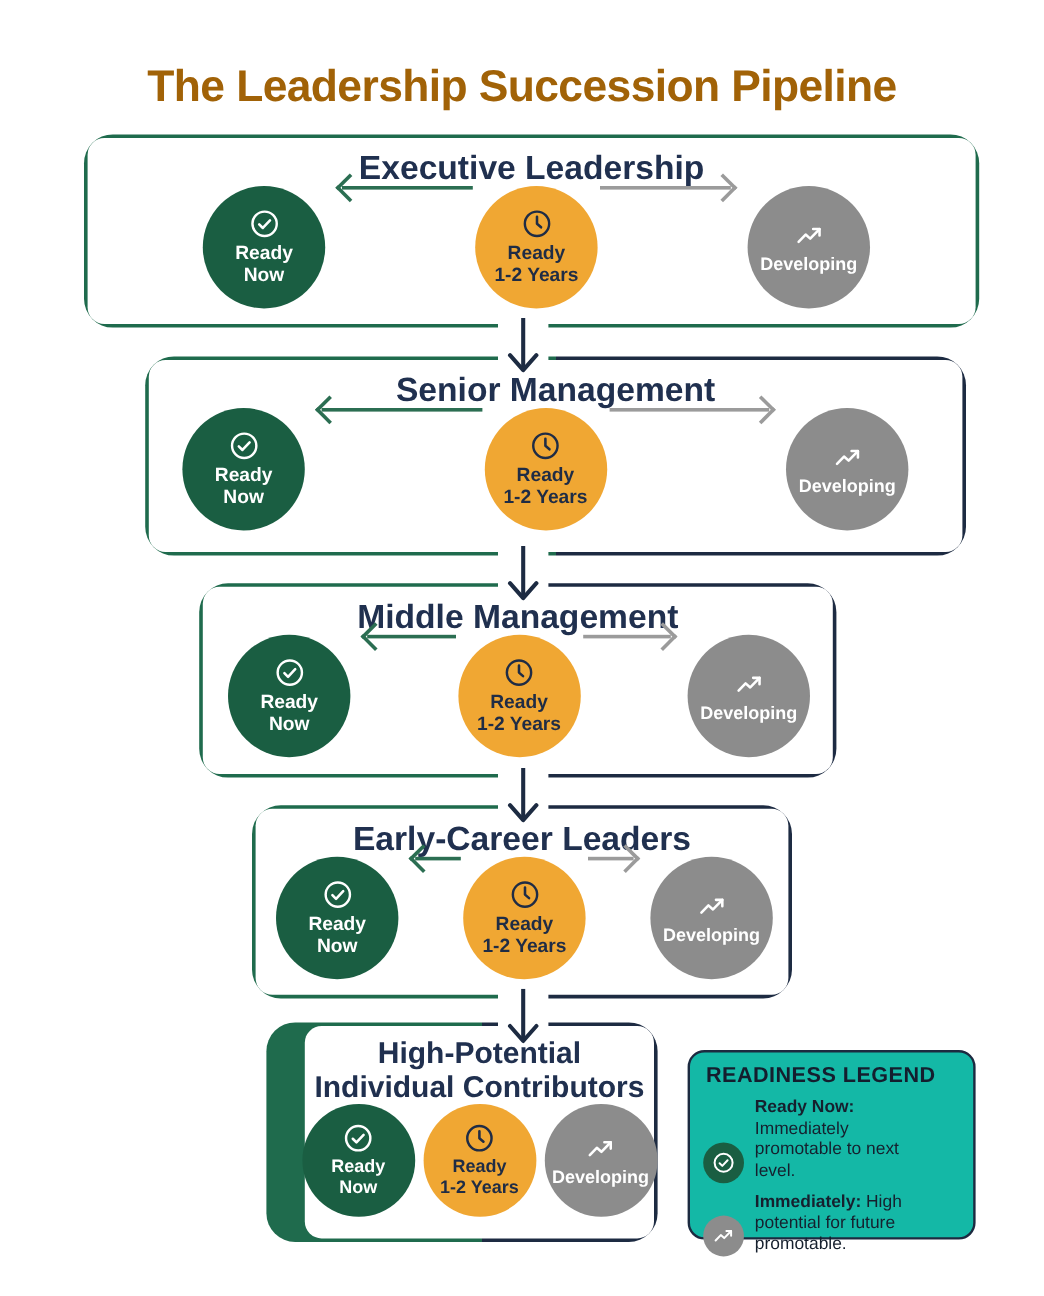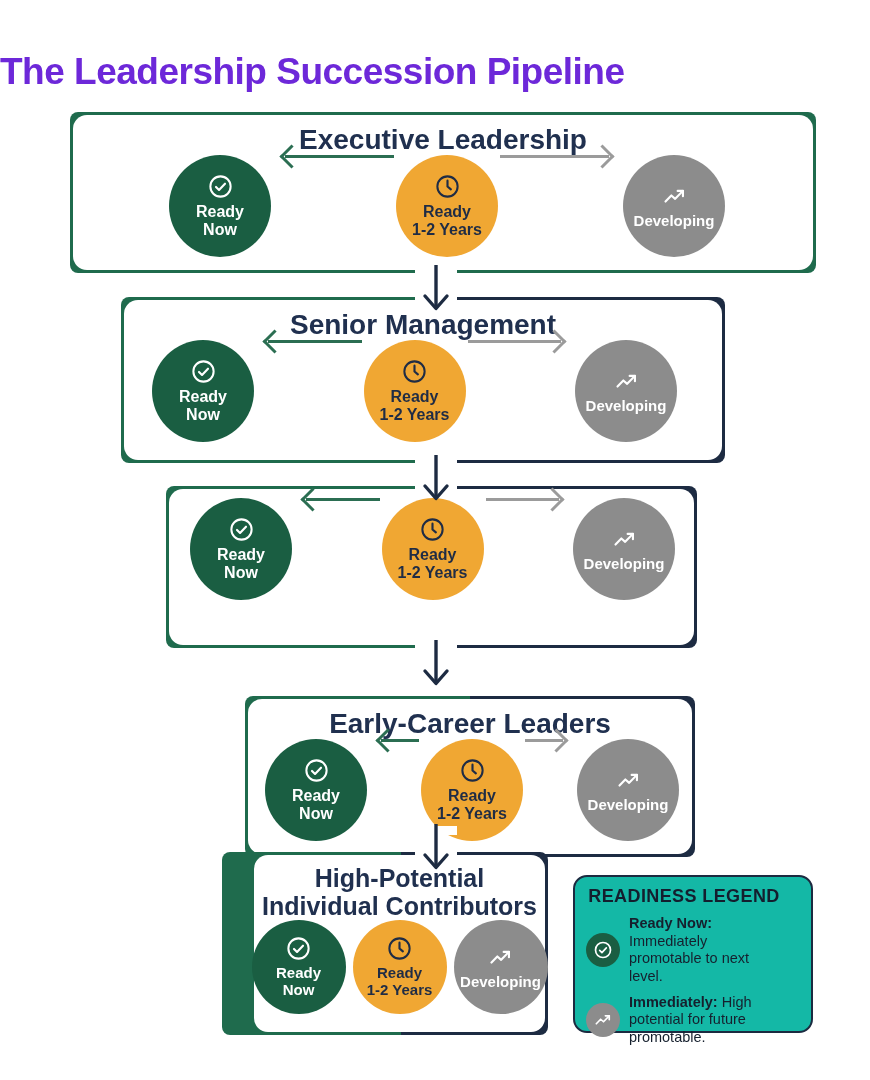--- a/index.html
+++ b/index.html
@@ -1,36 +1,36 @@
 <!DOCTYPE html>
 <html><head>
 <meta charset="utf-8">
 <style>
   html,body{margin:0;padding:0;background:#ffffff;}
   .canvas{position:relative;width:870px;height:1080px;background:#ffffff;overflow:hidden;
           font-family:"Liberation Sans",sans-serif;-webkit-font-smoothing:antialiased;}
 
-  .page-title{position:absolute;left:0;right:0;top:26px;
-              font-size:37px;font-weight:800;color:#6d28d9;letter-spacing:-0.5px;}
-
-  
-  .tier{position:absolute;border-radius:8px;padding:3px;box-sizing:border-box;}
+  .page-title{position:absolute;left:0;right:0;top:26px;text-align:center;
+              font-size:37px;font-weight:800;color:#a16207;letter-spacing:-0.5px;}
+
+  
+  .tier{position:absolute;border-radius:24px;padding:3px;box-sizing:border-box;}
   .tier-inner{background:#ffffff;border-radius:14px;width:100%;height:100%;
               box-sizing:border-box;display:flex;flex-direction:column;padding-top:9px;}
   .tier-title{text-align:center;font-size:28px;font-weight:800;color:#20304f;
               line-height:1.12;white-space:pre-line;}
   .tier-row{flex:1;display:flex;box-sizing:border-box;}
 
   .t1{left:70px;top:112px;width:746px;height:161px;background:#1f6b4d;}
-  .t2{left:121px;top:297px;width:604px;height:166px;
+  .t2{left:121px;top:297px;width:684px;height:166px;
       background:linear-gradient(90deg,#1f6b4d 0 50%,#1d2b42 50%);}
   .t3{left:166px;top:486px;width:531px;height:162px;
       background:linear-gradient(90deg,#1f6b4d 0 50%,#1d2b42 50%);}
-  .t4{left:210px;top:696px;width:450px;height:161px;
-      background:linear-gradient(90deg,#1f6b4d 0 50%,#1d2b42 50%);margin-left:35px;}
+  .t4{left:210px;top:671px;width:450px;height:161px;
+      background:linear-gradient(90deg,#1f6b4d 0 50%,#1d2b42 50%);}
   .t5{left:222px;top:852px;width:326px;height:183px;
       background:linear-gradient(90deg,#1f6b4d 0 55%,#1d2b42 55%);padding-left:32px;}
 
   .t1 .tier-row{padding:0 88px 8px 96px;}
   .t2 .tier-row{padding:0 45px 8px 28px;}
   .t3 .tier-row{padding:0 19px 8px 21px;}
   .t4 .tier-row{padding:0 13px 8px 17px;}
   .t5 .tier-row{justify-content:center;gap:7px;padding-bottom:10px;}
   .t5 .tier-title{font-size:25px;}
 
@@ -63,21 +63,21 @@
   .g4a{top:826px;} .g4b{top:848px;}
 
   .connector{position:absolute;left:416px;width:40px;height:50px;}
   .c1{top:265px;} .c2{top:455px;} .c3{top:640px;} .c4{top:824px;}
 
   
   .legend{position:absolute;left:573px;top:875px;width:240px;height:158px;background:#14b8a6;
           border:2.5px solid #1c2a40;border-radius:14px;box-sizing:border-box;
           padding:9px 29px 6px 11px;}
   .legend-title{text-align:center;font-size:18px;font-weight:800;color:#141e2e;letter-spacing:0.4px;}
-  .legend-item{display:flex;gap:9px;margin-top:8px;align-items:center;}
+  .legend-item{display:flex;gap:9px;margin-top:8px;align-items:flex-end;}
   .legend-icon{width:34px;height:34px;border-radius:50%;flex:none;
                display:flex;align-items:center;justify-content:center;}
   .legend-icon svg{width:20px;height:20px;}
   .legend-text{font-size:14.5px;line-height:1.22;color:#16202e;}
   .legend-term{font-weight:800;}
 </style>
 </head>
 <body>
 
 <div class="canvas">
@@ -145,20 +145,21 @@
             <path d="M14.8 7h4.7v4.7" fill="none" stroke="#ffffff" stroke-width="1.9" stroke-linecap="round" stroke-linejoin="round"></path>
           </svg>
           <div class="clabel">Developing</div>
         </div>
       </div>
     </div>
   </div>
 
   <div class="tier t3">
     <div class="tier-inner">
+      <div class="tier-title">Middle Management</div>
       <div class="tier-row">
         <div class="circle green">
           <svg class="ic" viewBox="0 0 24 24">
             <circle cx="12" cy="12" r="9" fill="none" stroke="#ffffff" stroke-width="1.8"></circle>
             <path d="M8 12.4l2.7 2.7 5.3-5.6" fill="none" stroke="#ffffff" stroke-width="1.9" stroke-linecap="round" stroke-linejoin="round"></path>
           </svg>
           <div class="clabel">Ready
 Now</div>
         </div>
         <div class="harrow toleft"></div>

